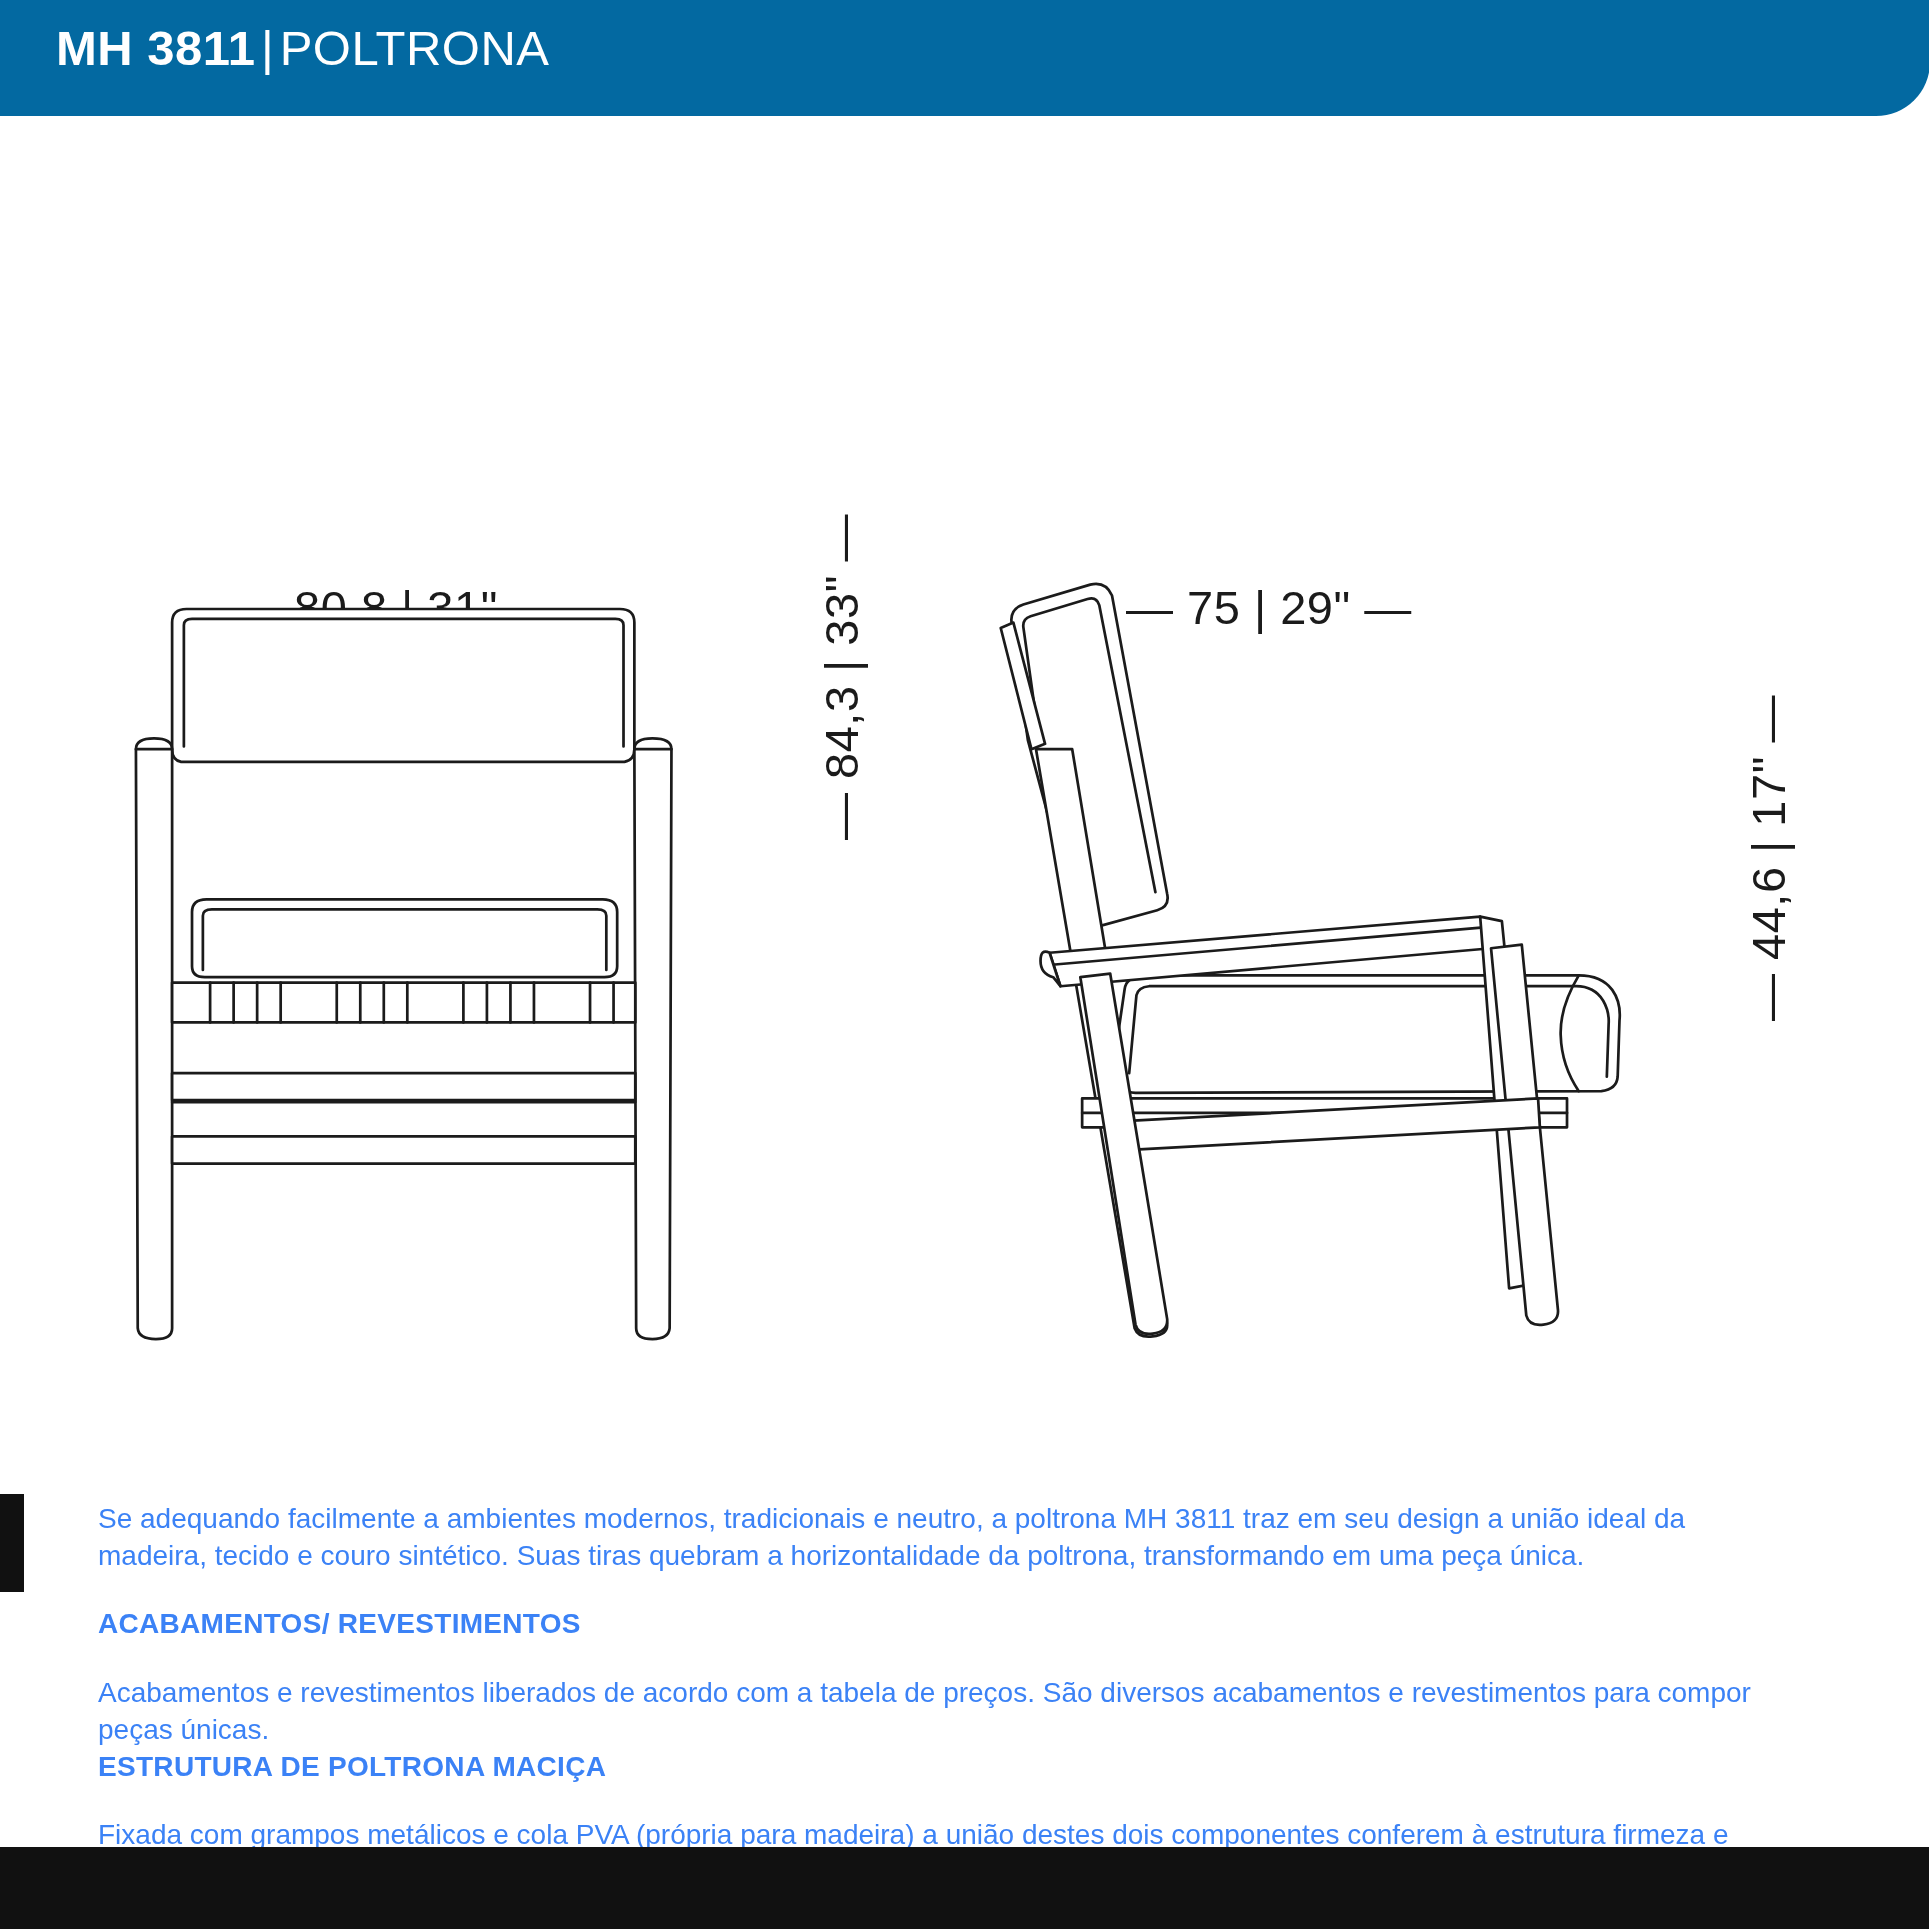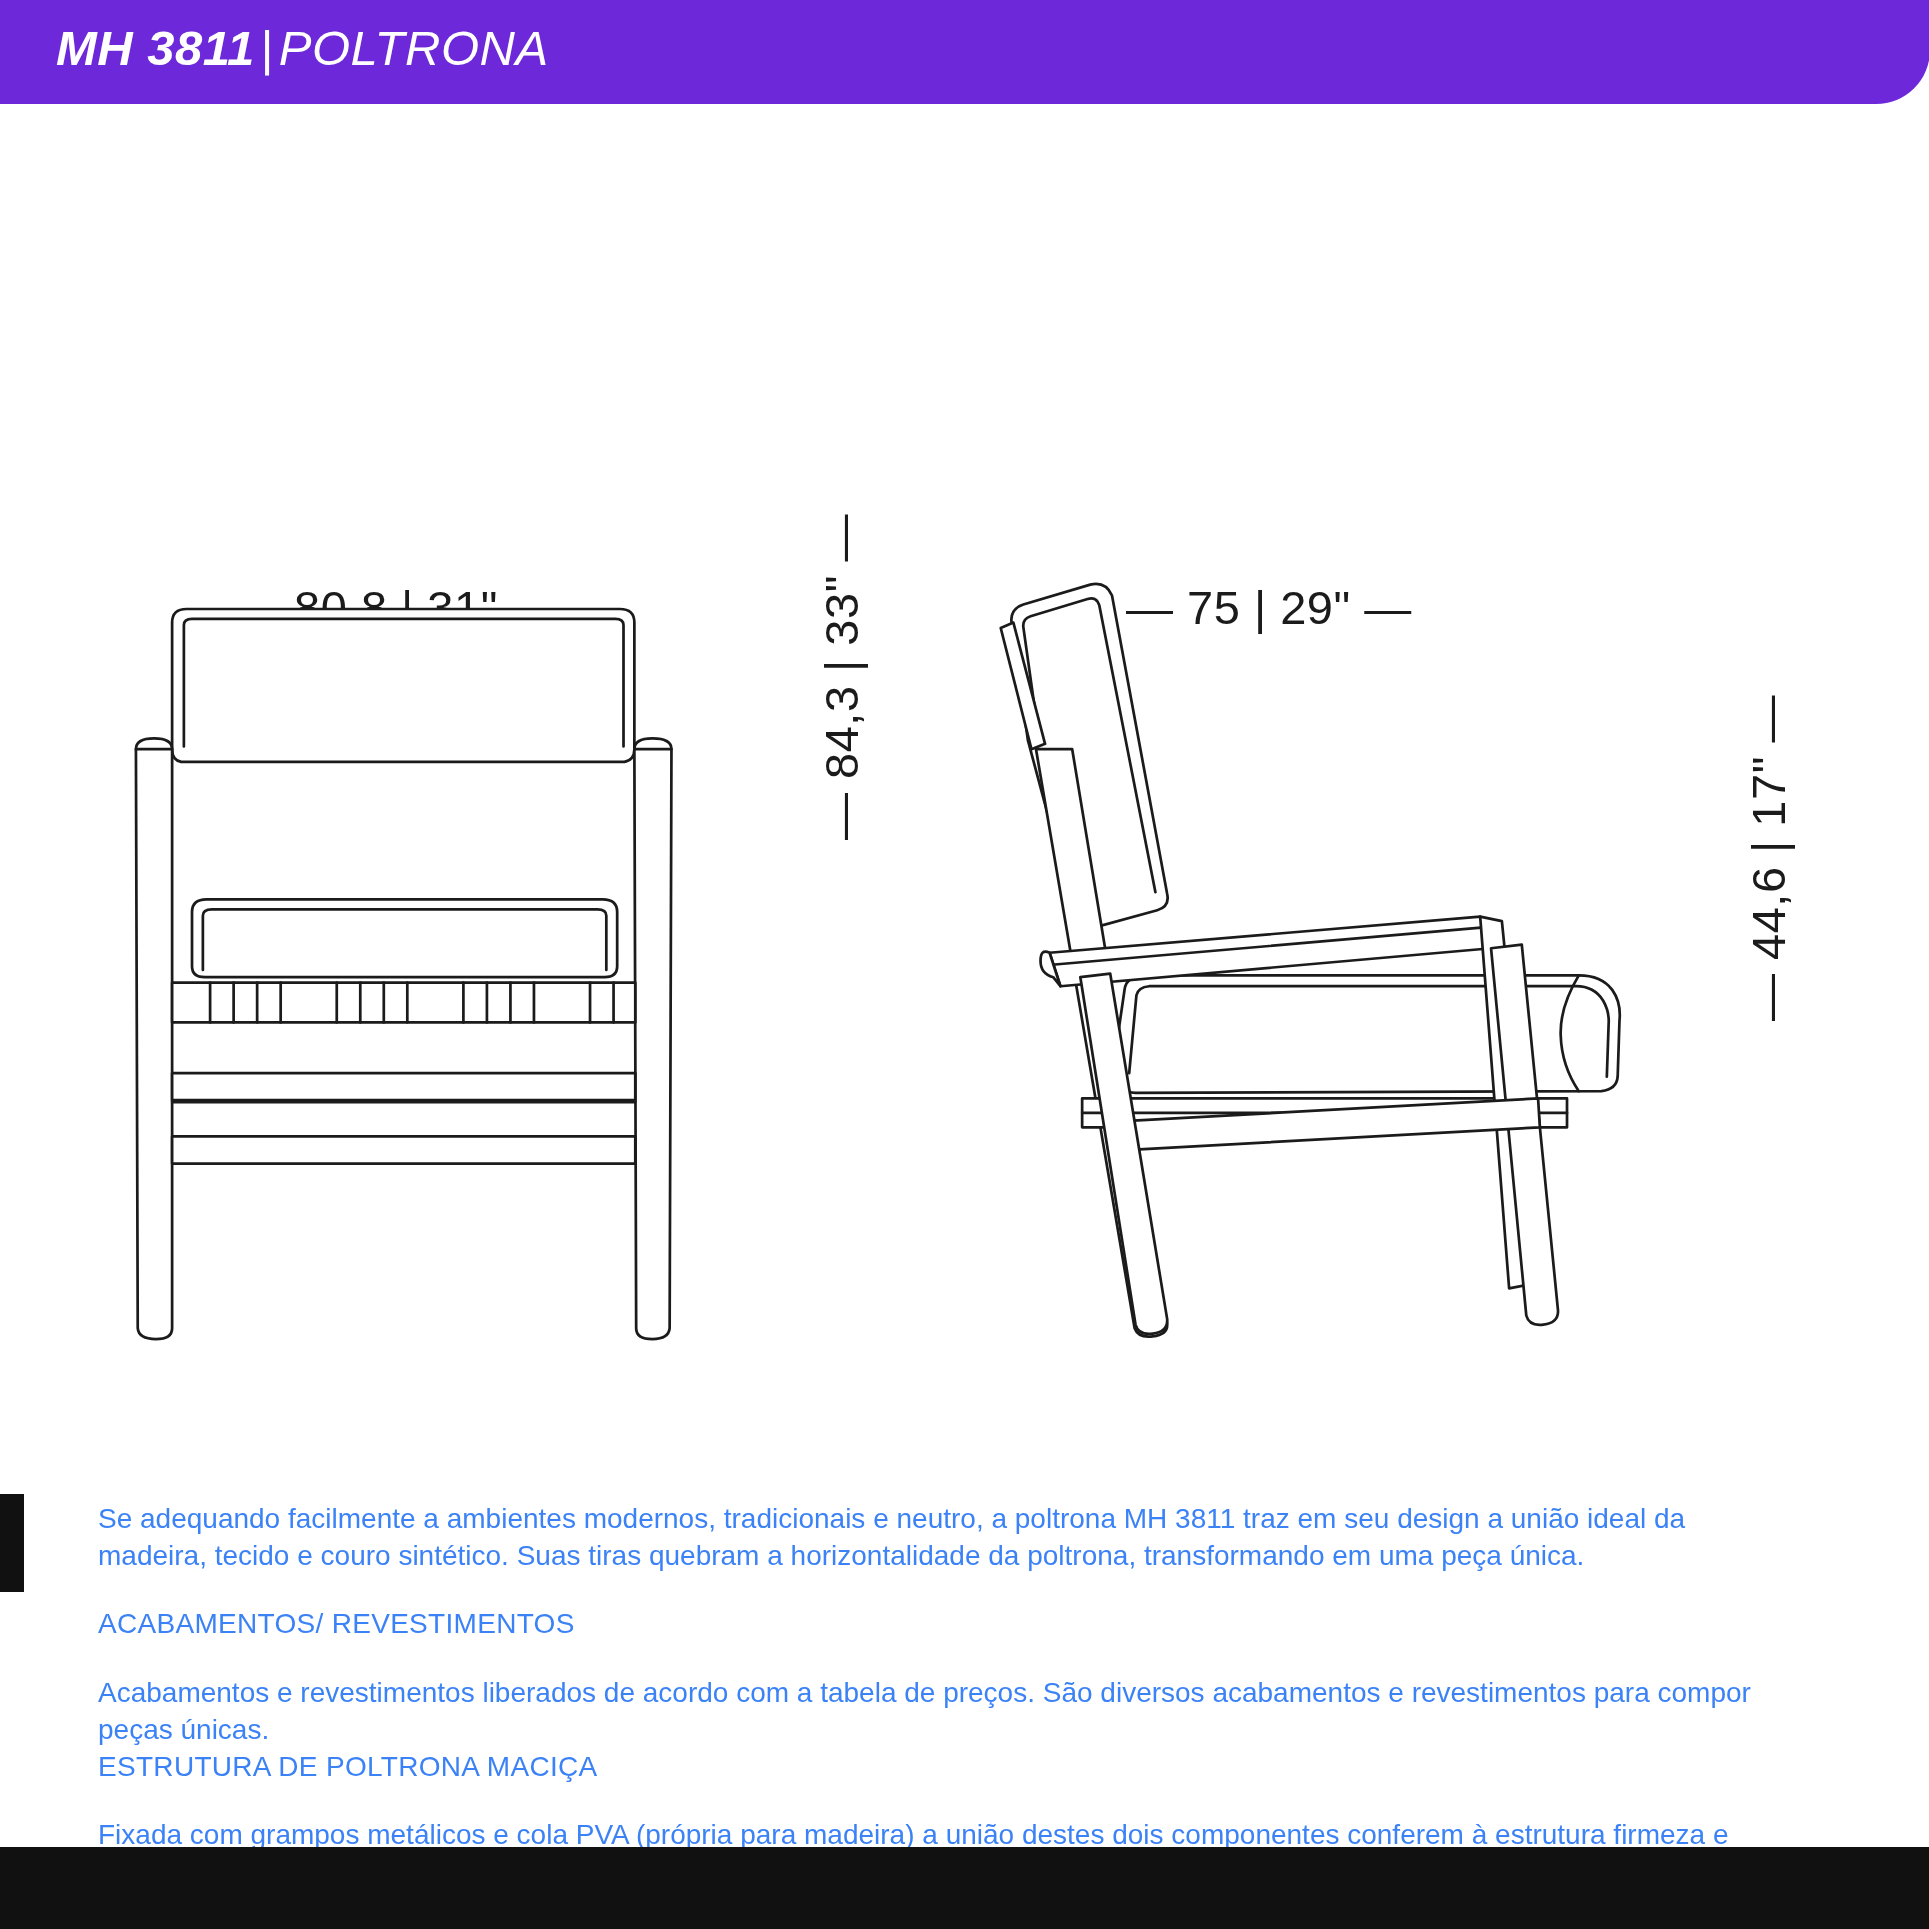--- a/index.html
+++ b/index.html
@@ -14,24 +14,23 @@
     font-family: "Liberation Sans", sans-serif;
     overflow: hidden;
   }
 
   
   .header {
     position: absolute;
     top: 0;
     left: 0;
     width: 1930px;
-    height: 104px;
-    background: #6d28d9;
+    height: 116px;
+    background: #0369a1;
     border-bottom-right-radius: 54px;
-    font-style: italic;
   }
   .header-title {
     position: absolute;
     left: 56px;
     top: 20px;
     color: #ffffff;
     font-size: 49px;
     letter-spacing: 0.5px;
     white-space: nowrap;
   }
@@ -96,21 +95,21 @@
     color: #3b82f6;
   }
   .text-block p {
     margin: 0 0 31px 0;
     font-size: 28px;
     line-height: 1.33;
   }
   .text-block p:last-child { margin-bottom: 0; }
   .section-heading {
     font-size: 27px;
-    font-weight: normal;
+    font-weight: bold;
     margin: 0 0 1.8px 0;
     letter-spacing: 0.3px;
   }
   .left-tab {
     position: absolute;
     left: 0;
     top: 1494px;
     width: 23.5px;
     height: 98px;
     background: #111111;

